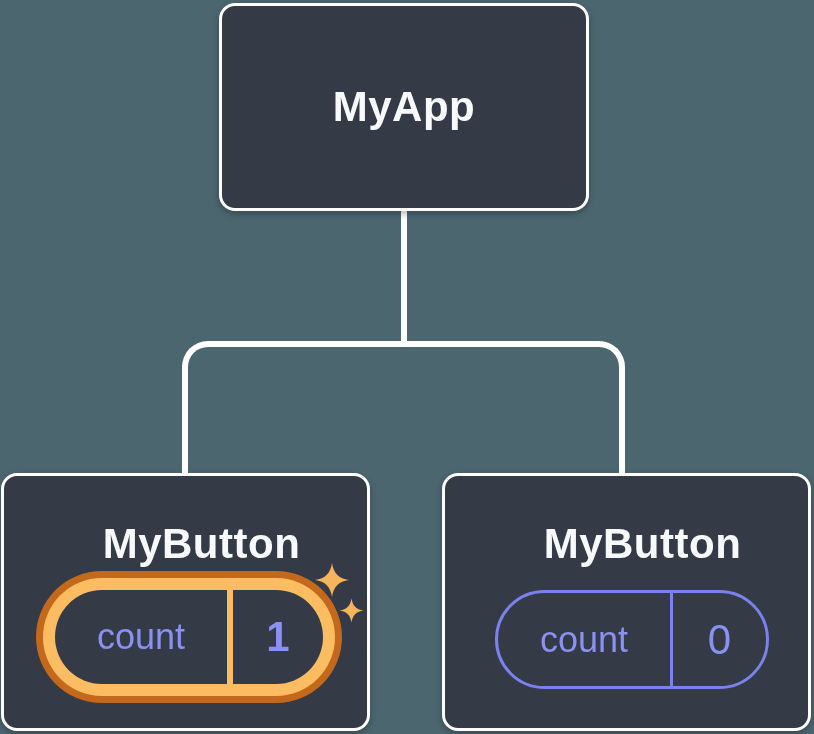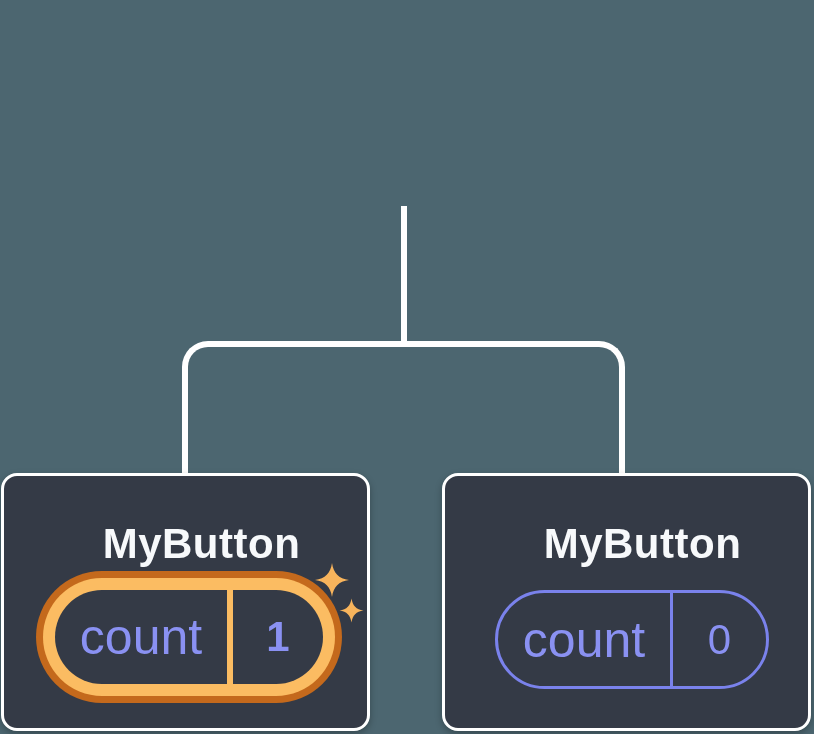--- a/index.html
+++ b/index.html
@@ -144,21 +144,21 @@
     width: 3px;
     background: #7A82EC;
   }
   .pill-plain .cell-value { flex: 1; }
 
   .cell {
     display: flex;
     align-items: center;
     justify-content: center;
     color: #8A91F2;
-    font-size: 50px;
+    font-size: 36px;
     white-space: nowrap;
   }
   .cell.cell-value { font-size: 42px; }
   .cell.cell-value.bold { font-weight: 700; }
 
   
   .sparkles {
     position: absolute;
     left: 308px;
     top: 84px;
@@ -168,20 +168,23 @@
   }
 </style>
 </head>
 <body>
 
 <div class="stage">
 
   <div class="connector stem"></div>
   <div class="connector elbow"></div>
 
+  <div class="card root">
+    <div class="node-title">MyApp</div>
+  </div>
 
   <div class="card child-left">
     <div class="node-title child-title">MyButton</div>
 
     <div class="pill-hl">
       <div class="pill-hl-mid">
         <div class="pill-hl-body">
           <div class="cell cell-label">count</div>
           <div class="divider"></div>
           <div class="cell cell-value bold">1</div>

